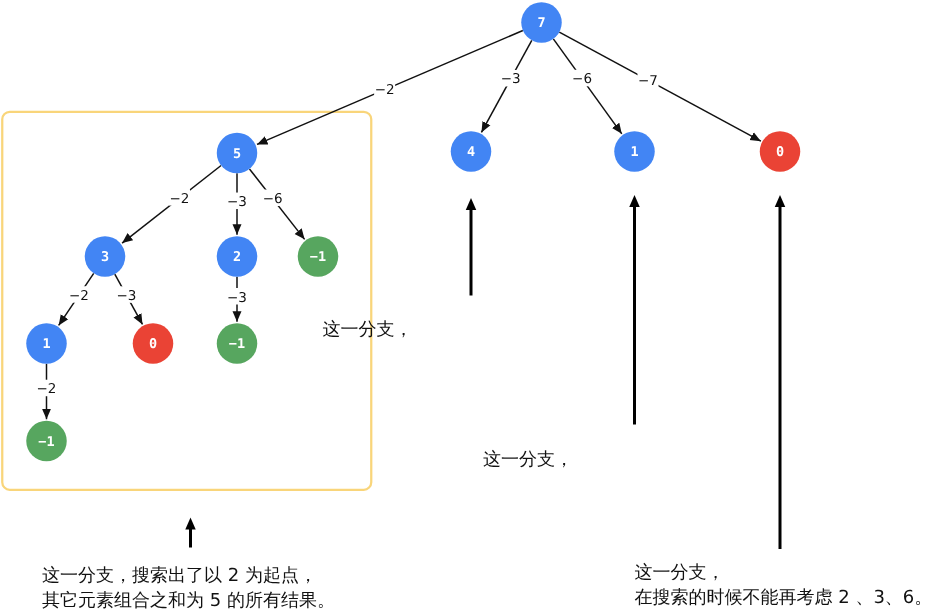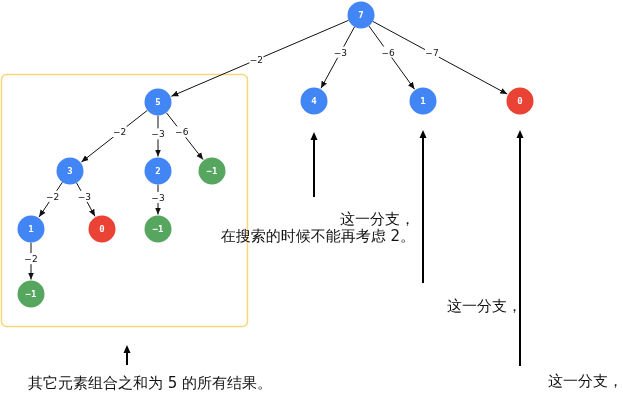--- a/index.html
+++ b/index.html
@@ -1,21 +1,21 @@
 <!DOCTYPE html>
 <html><head>
   <meta charset="utf-8">
   <style>
     html, body { margin: 0; padding: 0; background: #ffffff; }
     body { width: 623px; height: 407px; position: relative; overflow: hidden;
            font-family: "DejaVu Sans", sans-serif; }
     #diagram { position: absolute; left: 0; top: 0; }
     .node-label { font-family: "DejaVu Sans Mono", monospace; font-size: 9px; fill: #ffffff; font-weight: bold; }
     .edge-label { font-family: "DejaVu Sans", sans-serif; font-size: 9px; fill: #111111; }
-    .caption { position: absolute; font-size: 15px; color: #111; text-align: right; line-height: 17px; white-space: nowrap; }
+    .caption { position: absolute; font-size: 12px; color: #111; text-align: left; line-height: 17px; white-space: nowrap; }
   </style>
 </head>
 <body>
 
 <svg id="diagram" width="623" height="407" viewBox="0 0 623 407">
   <defs>
     <marker id="arrowhead" markerWidth="8" markerHeight="8" refX="7" refY="4" orient="auto" markerUnits="userSpaceOnUse">
       <path d="M0,1 L7,4 L0,7 Z" fill="#111"></path>
     </marker>
   </defs>
@@ -111,24 +111,25 @@
       <line x1="423" y1="283" x2="423" y2="135" stroke="#000" stroke-width="2"></line>
       <path d="M419.5,138 L423,130 L426.5,138 Z" fill="#000"></path>
       <line x1="520" y1="366" x2="520" y2="135" stroke="#000" stroke-width="2"></line>
       <path d="M516.5,138 L520,130 L523.5,138 Z" fill="#000"></path>
       <line x1="127" y1="365" x2="127" y2="350" stroke="#000" stroke-width="2"></line>
       <path d="M123.5,353 L127,345 L130.5,353 Z" fill="#000"></path>
     </g>
 </svg>
 
 <div class="caption" style="left:28px; top:375px; width:200px;">
+  <div>这一分支，搜索出了以 2 为起点，</div>
   <div>其它元素组合之和为 5 的所有结果。</div>
 </div>
 <div class="caption" style="left:215px; top:211px; width:200px;">
   <div>这一分支，</div>
-  <div>在搜索的时候不能再考虑 2。</div>
 </div>
 <div class="caption" style="left:322px; top:298px; width:200px;">
   <div>这一分支，</div>
 </div>
 <div class="caption" style="left:423px; top:373px; width:200px;">
   <div>这一分支，</div>
+  <div>在搜索的时候不能再考虑 2 、3、6。</div>
 </div>
 
 </body></html>

